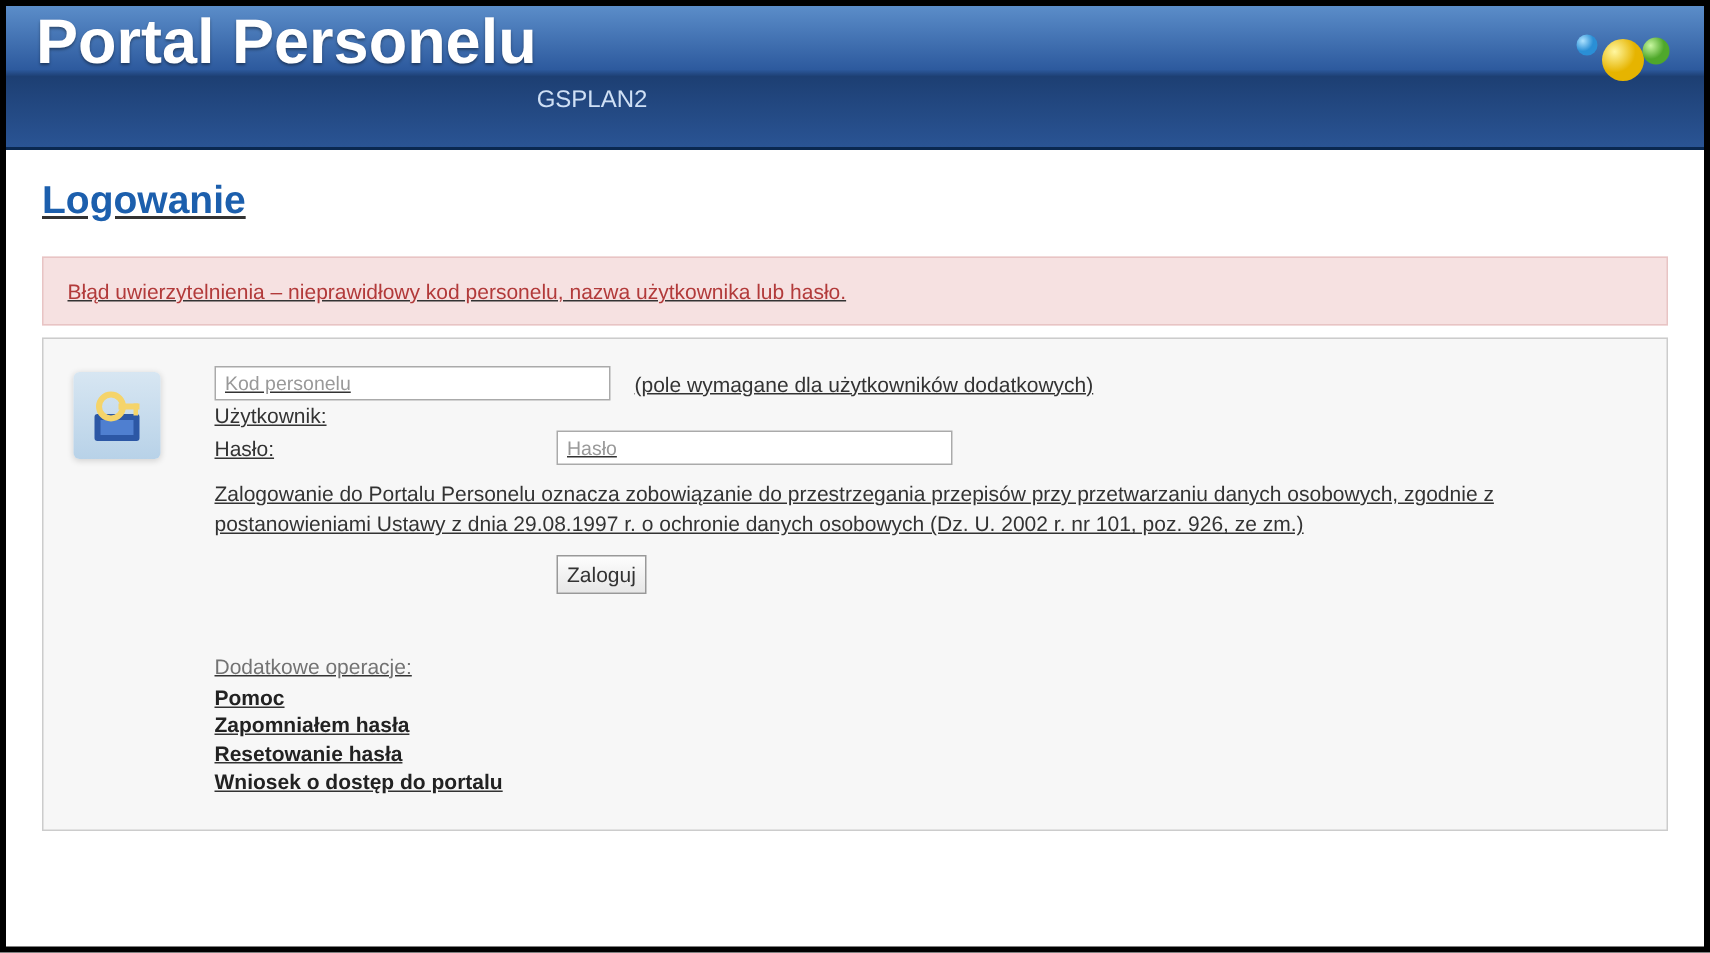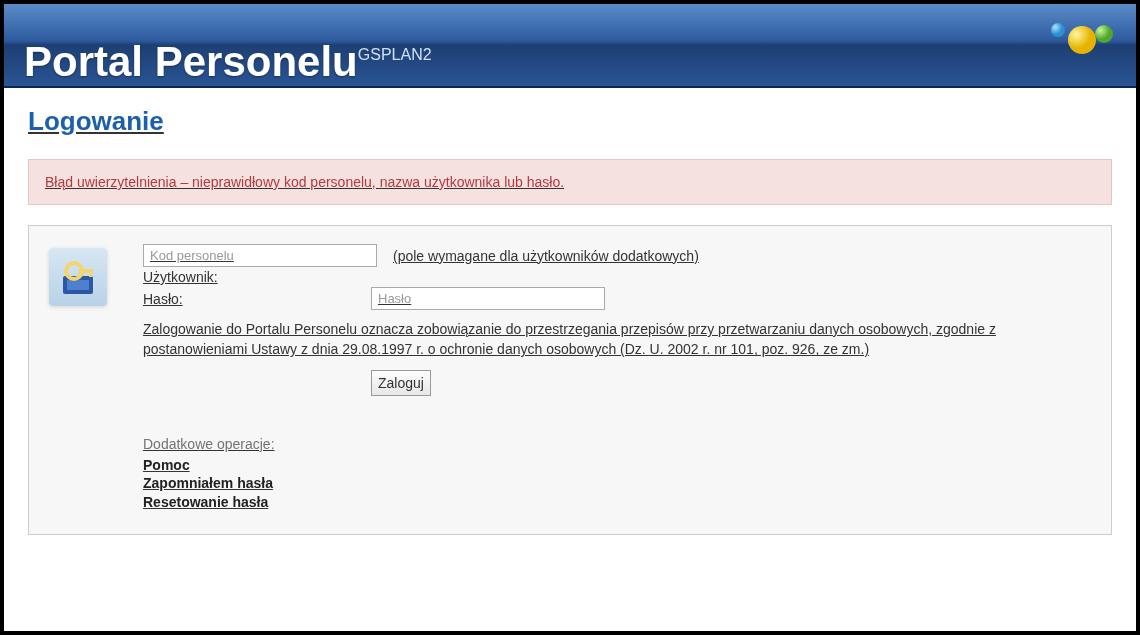--- a/index.html
+++ b/index.html
@@ -8,25 +8,25 @@
     font-size: 14px;
     color: #333;
     background: #fff;
     width: 1140px;
     height: 635px;
     border: 4px solid #000;
     overflow: hidden;
   }
   .header {
     background: linear-gradient(to bottom, #5b8dc9 0%, #2d5a9e 45%, #1d3f73 50%, #2a5494 100%);
-    height: 84px;
+    height: 96px;
     position: relative;
     padding: 0 20px;
     display: flex;
-    align-items: flex-end;
+    align-items: flex-start;
     border-bottom: 2px solid #0a2850;
   }
   .header-title {
     color: #fff;
     font-size: 42px;
     font-weight: bold;
     text-shadow: 0 1px 2px rgba(0,0,0,0.4);
   }
   .header-subtitle {
     color: #cfe0f5;
@@ -51,21 +51,21 @@
     font-weight: bold;
     margin-bottom: 22px;
     font-family: "Trebuchet MS", Arial, sans-serif;
   }
   .alert {
     background: #f6e1e1;
     border: 1px solid #e8c4c4;
     color: #b23a3a;
     padding: 14px 16px;
     font-size: 14px;
-    margin-bottom: 20px;
+    margin-bottom: 8px;
   }
   .form-panel {
     border: 1px solid #ccc;
     background: #f7f7f7;
     padding: 18px 20px 22px 20px;
   }
   .form-inner {
     display: flex;
   }
   .icon-col {
@@ -87,21 +87,21 @@
     display: flex;
     align-items: center;
     margin-bottom: 2px;
   }
   .field-label {
     width: 228px;
     flex-shrink: 0;
     color: #333;
   }
   .text-input {
-    width: 234px;
+    width: 264px;
     padding: 3px 6px;
     border: 1px solid #aaa;
     font-size: 13px;
     color: #333;
     background: #fff;
   }
   .text-input::placeholder { color: #999; }
   .field-hint {
     margin-left: 16px;
     color: #333;
@@ -203,17 +203,18 @@
 
         <div class="button-row">
           <button class="login-button">Zaloguj</button>
         </div>
 
         <div class="ops-title">Dodatkowe operacje:</div>
         <div class="ops-list">
           <a class="ops-link">Pomoc</a>
           <a class="ops-link">Zapomniałem hasła</a>
           <a class="ops-link">Resetowanie hasła</a>
+          <a class="ops-link">Wniosek o dostęp do portalu</a>
         </div>
       </div>
     </div>
   </div>
 </div>
 
 </body></html>

